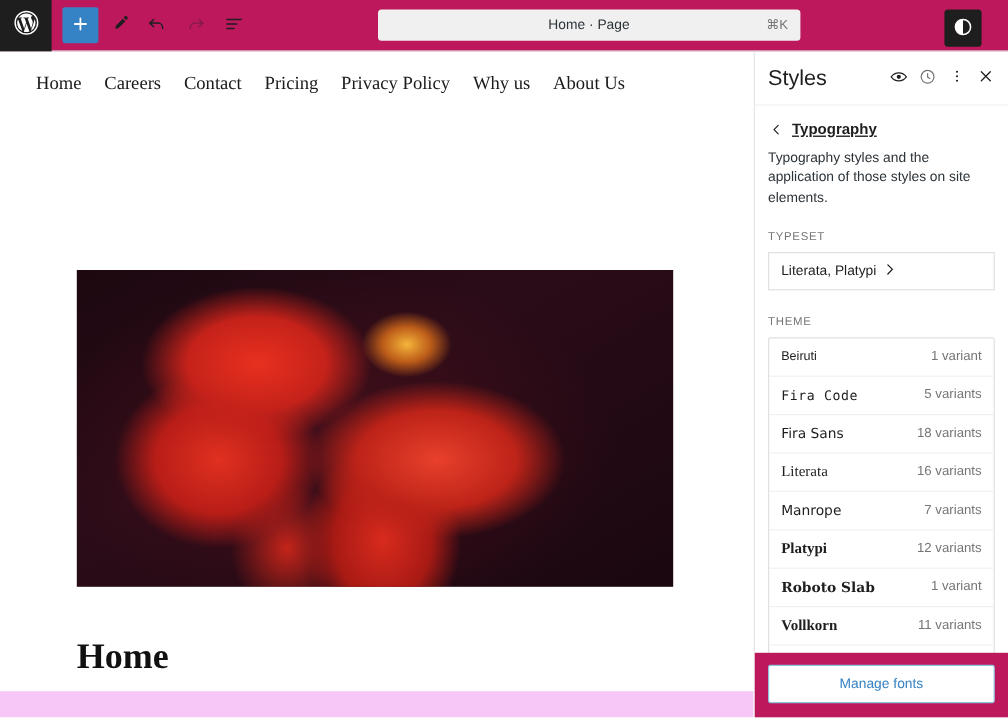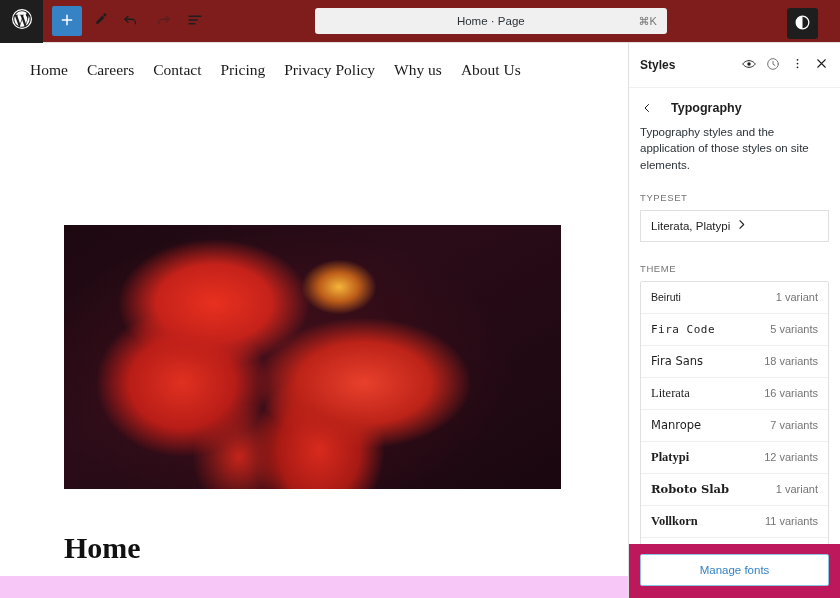--- a/index.html
+++ b/index.html
@@ -8,21 +8,21 @@
     overflow: hidden;
     font-family: "Liberation Sans", sans-serif;
     background: #fff;
   }
   #app { position: relative; width: 840px; height: 598px; display: flex; flex-direction: column; }
 
   
   .topbar {
     height: 43px; flex: 0 0 43px;
     display: flex; align-items: center;
-    background: #7f1d1d;
+    background: #be185d;
     border-bottom: 1px solid #e0e0e0;
   }
   .wp-logo-btn {
     width: 43px; height: 43px; flex: 0 0 43px;
     background: #1e1e1e;
     display: flex; align-items: center; justify-content: center;
   }
   .tb-left { display: flex; align-items: center; padding-left: 9px; gap: 2px; }
   .tb-btn {
     width: 30px; height: 30px; border-radius: 2px;
@@ -109,29 +109,29 @@
     width: 212px; flex: 0 0 212px;
     background: #fff; border-left: 1px solid #e0e0e0;
     display: flex; flex-direction: column; min-height: 0;
   }
   .sp-header {
     height: 45px; flex: 0 0 45px;
     display: flex; align-items: center;
     padding: 0 7px 0 11px;
     border-bottom: 1px solid #f0f0f0;
   }
-  .sp-title { font-size: 12px; font-weight: 700; color: #1e1e1e; flex: 1; }
+  .sp-title { font-size: 18px; font-weight: 400; color: #1e1e1e; flex: 1; }
   .sp-icon-btn {
     width: 24px; height: 24px; border: none; background: transparent;
     display: flex; align-items: center; justify-content: center; cursor: pointer;
   }
 
   .sp-scroll { flex: 1; overflow: hidden; padding: 0 11px; min-height: 0; }
 
-  .sp-nav { display: flex; align-items: center; gap: 17px; padding: 13px 0 9px; }
+  .sp-nav { display: flex; align-items: center; gap: 6px; padding: 13px 0 9px; text-decoration: underline; }
   .sp-back { width: 14px; height: 14px; display: flex; align-items: center; justify-content: center; cursor: pointer; }
   .sp-nav-title { font-size: 12.5px; font-weight: 600; color: #1e1e1e; }
 
   .sp-desc { font-size: 11.5px; line-height: 1.42; color: #2c3338; padding-bottom: 15px; }
 
   .sp-label {
     font-size: 9.5px; letter-spacing: .6px; color: #757575;
     text-transform: uppercase; padding: 4px 0 7px;
   }
 

